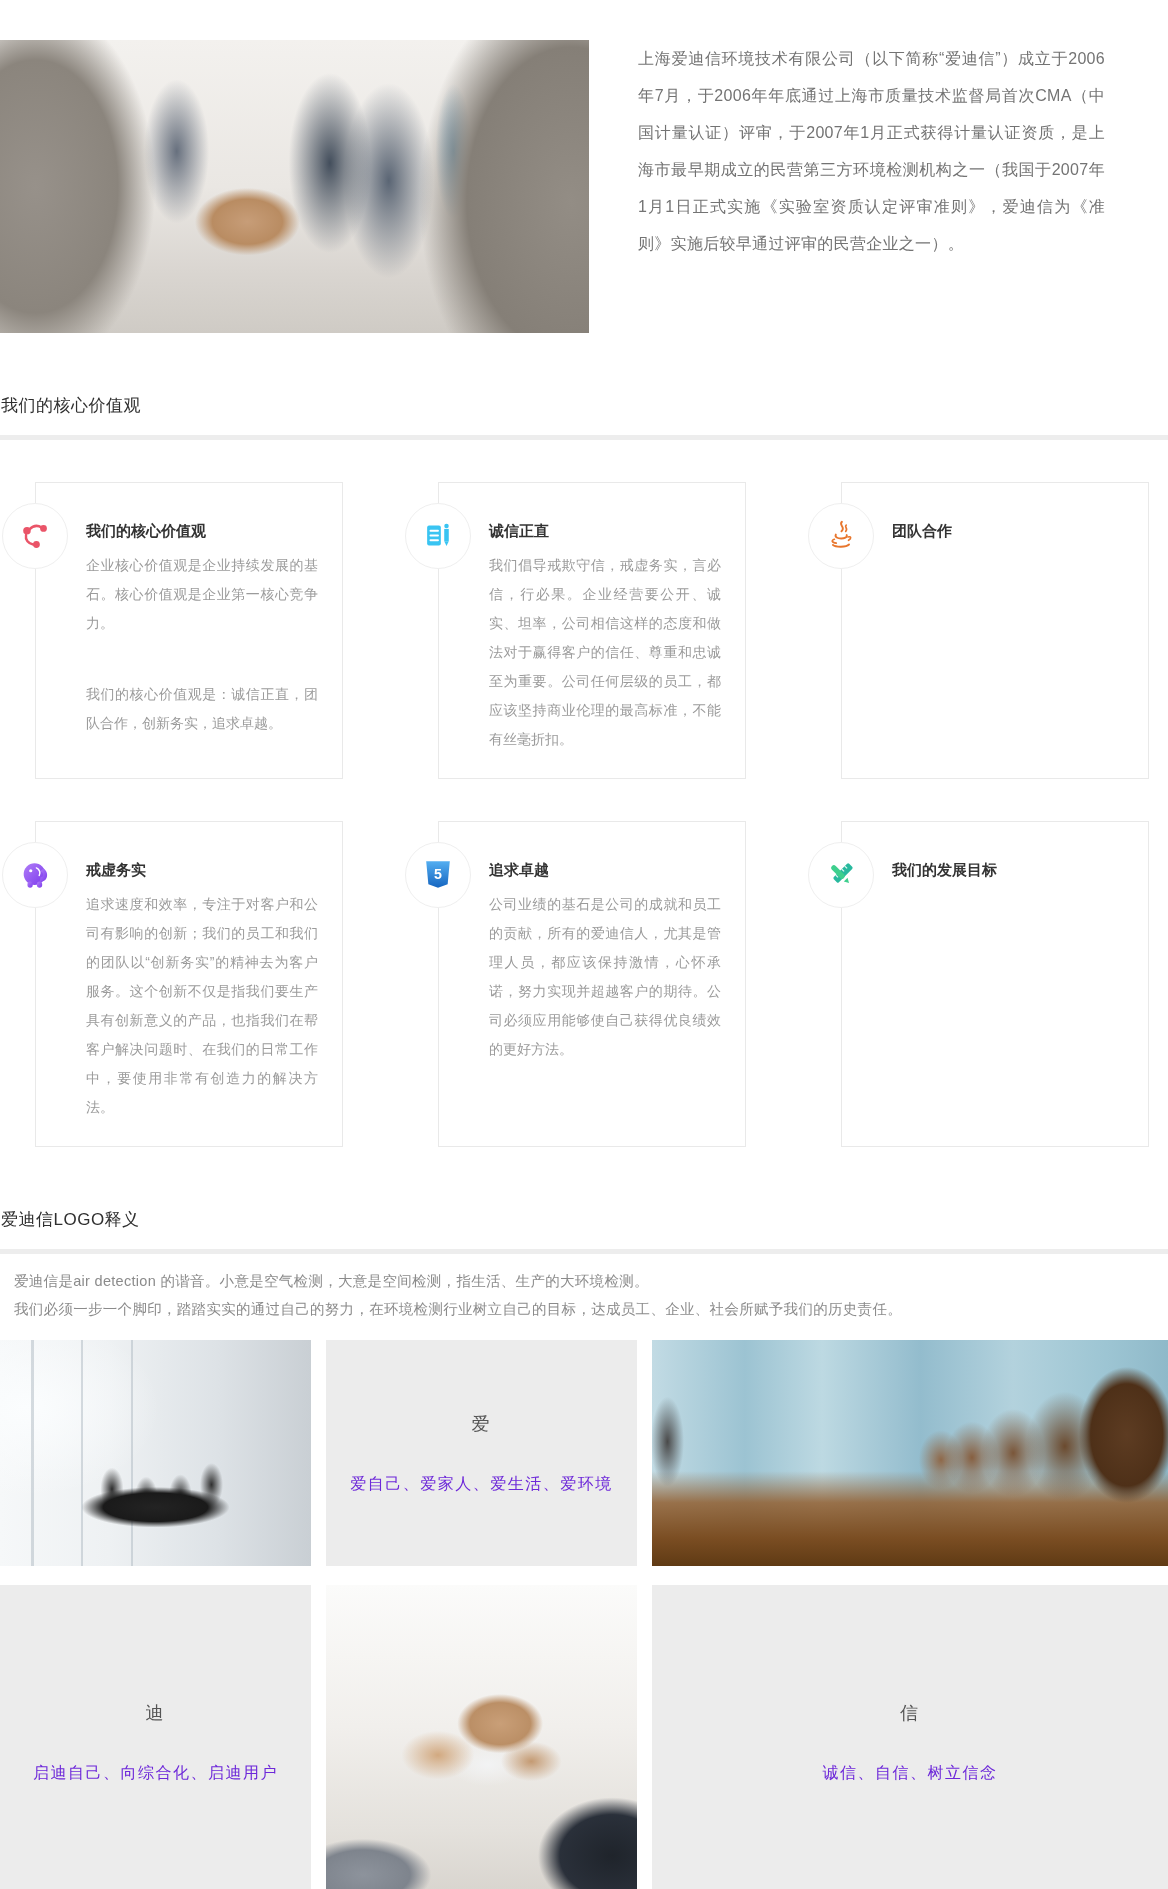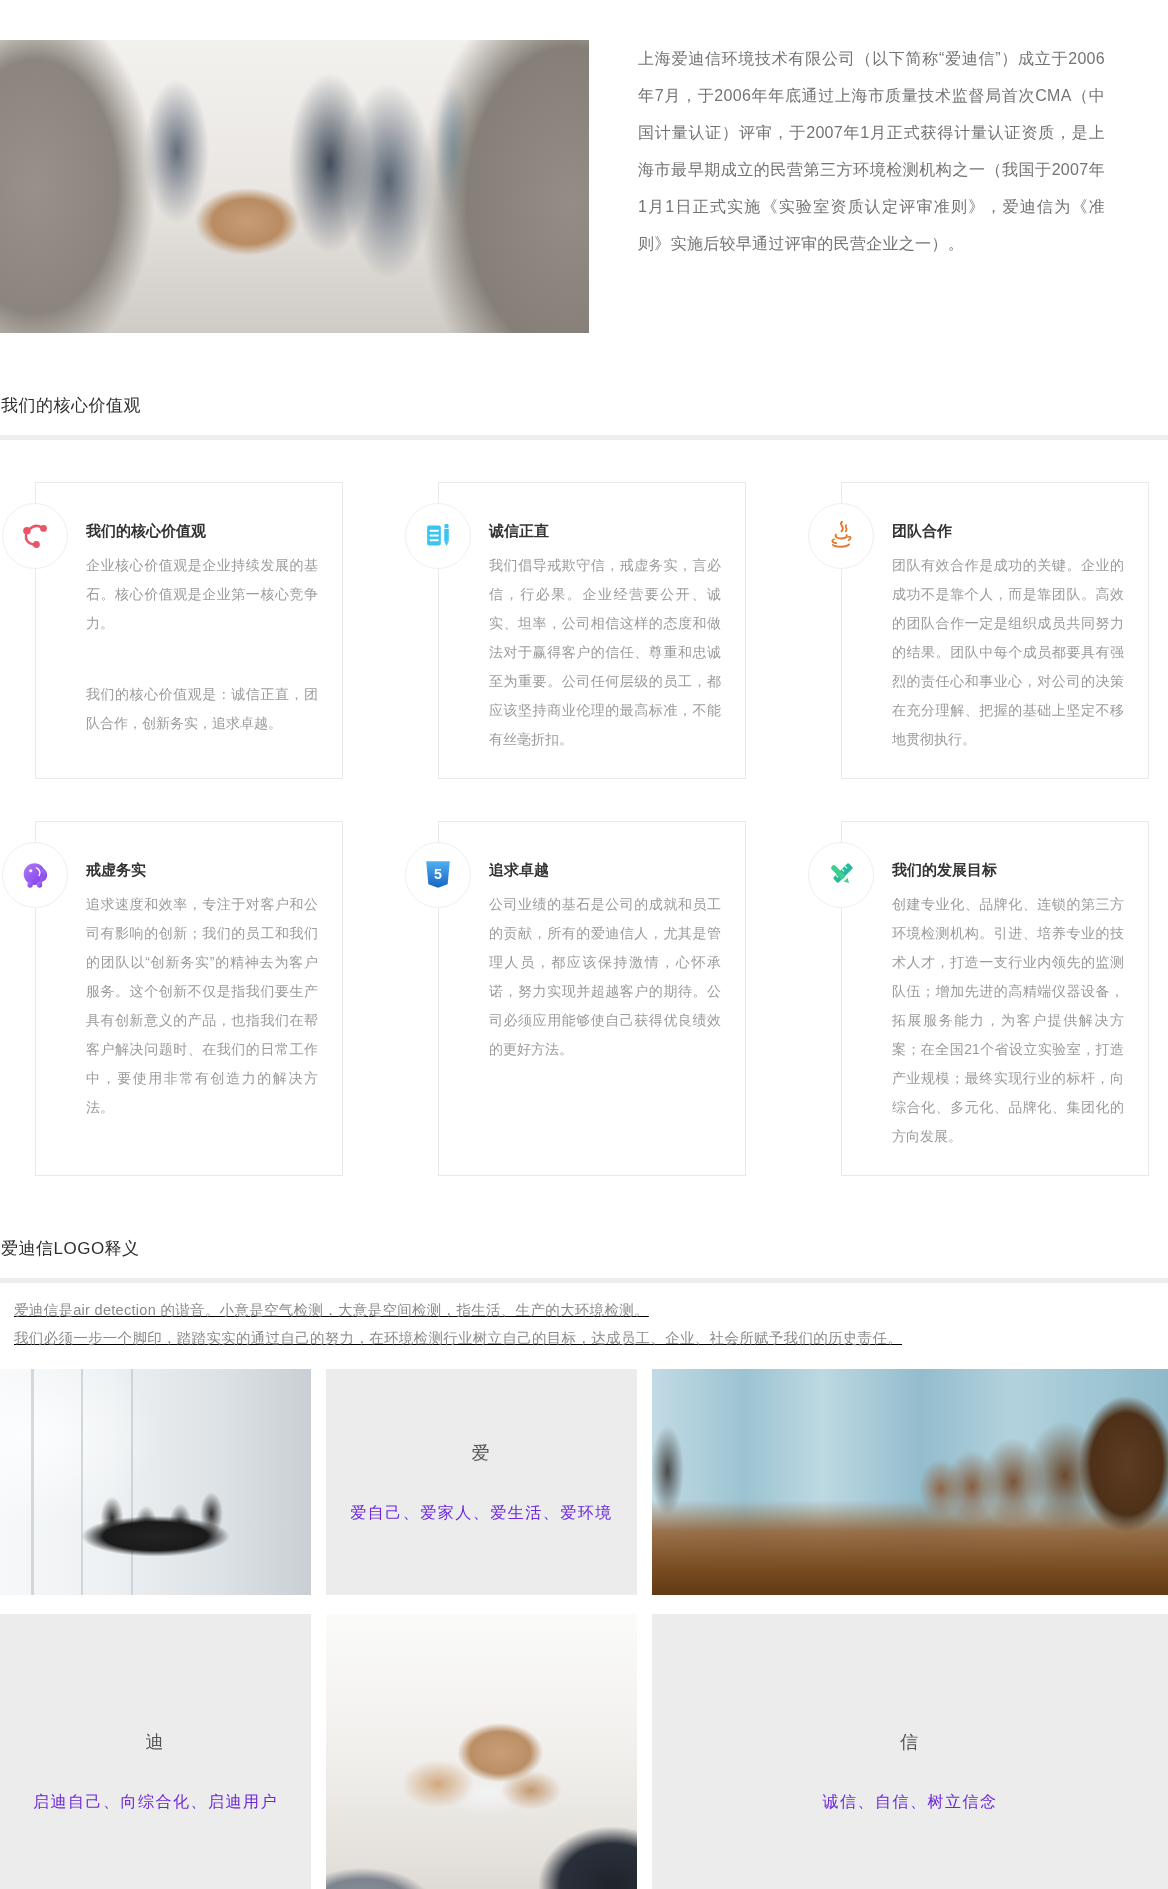--- a/index.html
+++ b/index.html
@@ -61,21 +61,21 @@
     width:66px; height:66px; border-radius:50%;
     background:#fff; border:1px solid #efefef;
     display:flex; align-items:center; justify-content:center;
   }
   .icon-circle svg { width:34px; height:34px; display:block; }
   .card h3 { margin:14px 0 10px; font-size:15px; font-weight:bold; color:#333; }
   .card p  { margin:0; font-size:14px; color:#9b9b9b; line-height:29px; text-align:justify; }
   .card p + p { margin-top:42px; }
 
   
-  .logo-meaning { padding:13px 12px 0 14px;text-decoration:underline; }
+  .logo-meaning { padding:13px 12px 0 14px; }
   .logo-meaning p { margin:0; font-size:14.5px; line-height:28px; color:#8b8b8b; letter-spacing:.3px; }
 
   
   .brand-grid {
     display:grid;
     grid-template-columns:311px 311px auto;
     grid-template-rows:226px 315px;
     gap:19px 15px;
     margin-top:17px;
   }
@@ -180,21 +180,20 @@
           <svg viewBox="0 0 36 36" fill="none">
             <path d="M19 3c-4 3.5 4.5 5.5-.5 10" stroke="#e8762d" stroke-width="2" stroke-linecap="round"></path>
             <path d="M23.5 6.5c-2.5 2 2.5 3.5-.5 6.5" stroke="#e8762d" stroke-width="1.8" stroke-linecap="round"></path>
             <path d="M12.5 16.5c-2.5 5.5 13.5 5.5 11.5.5" stroke="#e8762d" stroke-width="2" stroke-linecap="round"></path>
             <path d="M11 21.5c-3.5 1-3 3.5 2 4" stroke="#e8762d" stroke-width="1.8" stroke-linecap="round"></path>
             <path d="M9.5 27.5c3 2.5 14 2.5 17-.5" stroke="#e8762d" stroke-width="2" stroke-linecap="round"></path>
             <path d="M25.5 19c3-1 4 1.5.5 3.5" stroke="#e8762d" stroke-width="1.8" stroke-linecap="round"></path>
           </svg>
         </div>
         <h3>团队合作</h3>
-        <p>团队有效合作是成功的关键。企业的成功不是靠个人，而是靠团队。高效的团队合作一定是组织成员共同努力的结果。团队中每个成员都要具有强烈的责任心和事业心，对公司的决策在充分理解、把握的基础上坚定不移地贯彻执行。</p>
       </article>
 
       <article class="card">
         <div class="icon-circle">
           <svg viewBox="0 0 36 36">
             <defs>
               <linearGradient id="grad-elephant" x1="0" y1="0" x2="1" y2="1">
                 <stop offset="0" stop-color="#b07df7"></stop>
                 <stop offset="1" stop-color="#7c3aed"></stop>
               </linearGradient>
@@ -242,21 +241,20 @@
                 <line x1="14.2" y1="22" x2="17.6" y2="22"></line>
               </g>
             </g>
             <g transform="rotate(-45 18 18)">
               <rect x="15.2" y="4.5" width="5.6" height="18" rx="2.8" fill="#3ecf8e"></rect>
               <path d="M15.2 25h5.6L18 30z" fill="#3ecf8e"></path>
             </g>
           </svg>
         </div>
         <h3>我们的发展目标</h3>
-        <p>创建专业化、品牌化、连锁的第三方环境检测机构。引进、培养专业的技术人才，打造一支行业内领先的监测队伍；增加先进的高精端仪器设备，拓展服务能力，为客户提供解决方案；在全国21个省设立实验室，打造产业规模；最终实现行业的标杆，向综合化、多元化、品牌化、集团化的方向发展。</p>
       </article>
 
     </div>
   </section>
 
   <h2 class="section-title">爱迪信LOGO释义</h2>
   <div class="divider"></div>
   <section class="logo-meaning">
     <p>爱迪信是air detection 的谐音。小意是空气检测，大意是空间检测，指生活、生产的大环境检测。</p>
     <p>我们必须一步一个脚印，踏踏实实的通过自己的努力，在环境检测行业树立自己的目标，达成员工、企业、社会所赋予我们的历史责任。</p>

